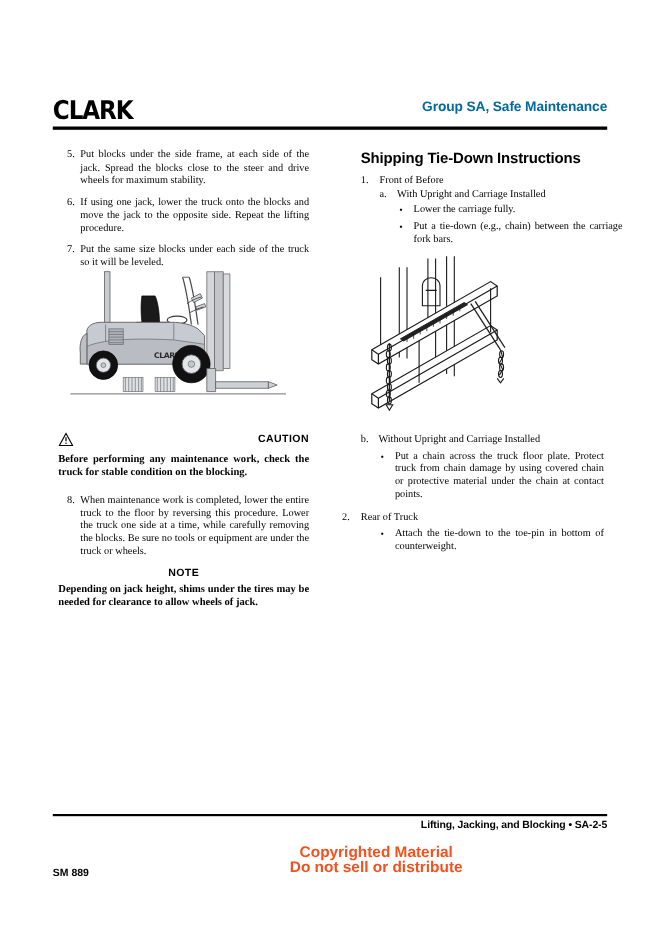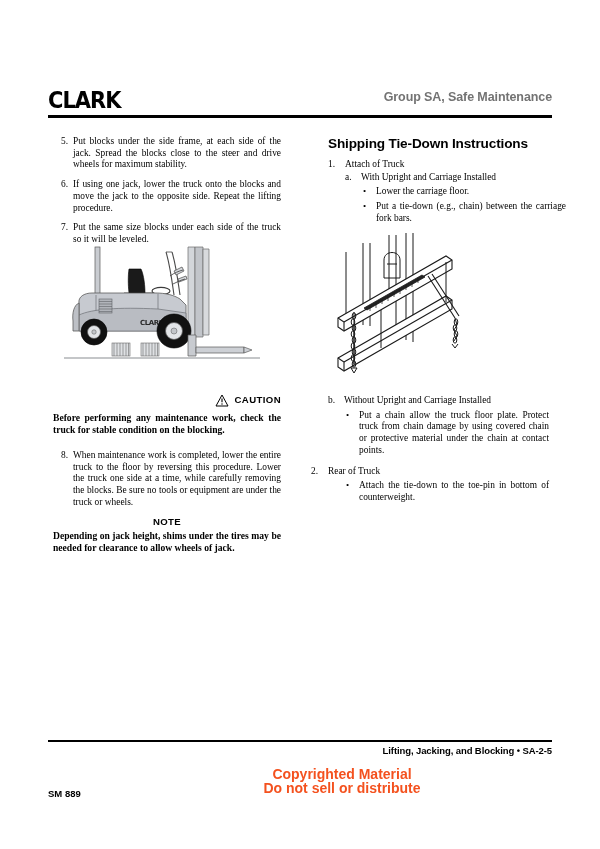--- a/index.html
+++ b/index.html
@@ -47,21 +47,21 @@
     transform-origin: left top;
   }
   .header-title {
     position: absolute;
     right: 0;
     top: 2px;
     font-family: "Liberation Sans", sans-serif;
     font-weight: bold;
     font-size: 12.5px;
     letter-spacing: -0.1px;
-    color: #737373;
+    color: #0369a1;
   }
   .header-rule {
     position: absolute;
     left: 48px;
     top: 115px;
     width: 504px;
     height: 3px;
     background: #000;
   }
 
@@ -141,21 +141,21 @@
     top: -1px;
     font-size: 9px;
     line-height: 12px;
   }
   .bullets-wrap { margin-left: 16px; }
 
   
   .caution-head {
     display: flex;
     align-items: center;
-    justify-content: flex-end;
+    justify-content: space-between;
     gap: 5px;
     margin-bottom: 6px;
   }
   .caution-head .tri {
     display: inline-block;
     width: 14px;
     height: 13px;
   }
   .caution-head .ctext {
     font-family: "Liberation Sans", sans-serif;
@@ -375,32 +375,32 @@
     <div class="note-head">NOTE</div>
     <div class="warn-body">Depending on jack height, shims under the tires may be needed for clearance to allow wheels of jack.</div>
   </div>
 
   <div class="col-right">
 
     <div class="section-title">Shipping Tie-Down Instructions</div>
 
     <div class="rnum-item">
       <span class="num">1.</span>
-      <span>Attach of Truck</span>
+      <span>Front of Before</span>
     </div>
 
     <div class="sub-alpha" style="margin-left:17px;">
       <span class="alpha">a.</span>
       <span>With Upright and Carriage Installed</span>
     </div>
 
     <div class="bullets-wrap" style="margin-left:33px;">
       <div class="bullet-item">
         <span class="bul">•</span>
-        <span>Lower the carriage floor.</span>
+        <span>Lower the carriage fully.</span>
       </div>
       <div class="bullet-item">
         <span class="bul">•</span>
         <span>Put a tie-down (e.g., chain) between the carriage fork bars.</span>
       </div>
     </div>
 
   </div>
 
   <div class="fig-tiedown">
@@ -481,21 +481,21 @@
   <div style="position:absolute; left:311px; top:394px; width:238px;">
 
     <div class="sub-alpha" style="margin-left:17px;">
       <span class="alpha">b.</span>
       <span>Without Upright and Carriage Installed</span>
     </div>
 
     <div class="bullets-wrap" style="margin-left:33px;">
       <div class="bullet-item">
         <span class="bul">•</span>
-        <span>Put a chain allow the truck floor plate. Protect truck from chain damage by using covered chain or protective material under the chain at contact points.</span>
+        <span>Put a chain across the truck floor plate. Protect truck from chain damage by using covered chain or protective material under the chain at contact points.</span>
       </div>
     </div>
 
     <div class="rnum-item" style="margin-top:9px;">
       <span class="num">2.</span>
       <span>Rear of Truck</span>
     </div>
 
     <div class="bullets-wrap" style="margin-left:33px;">
       <div class="bullet-item">

